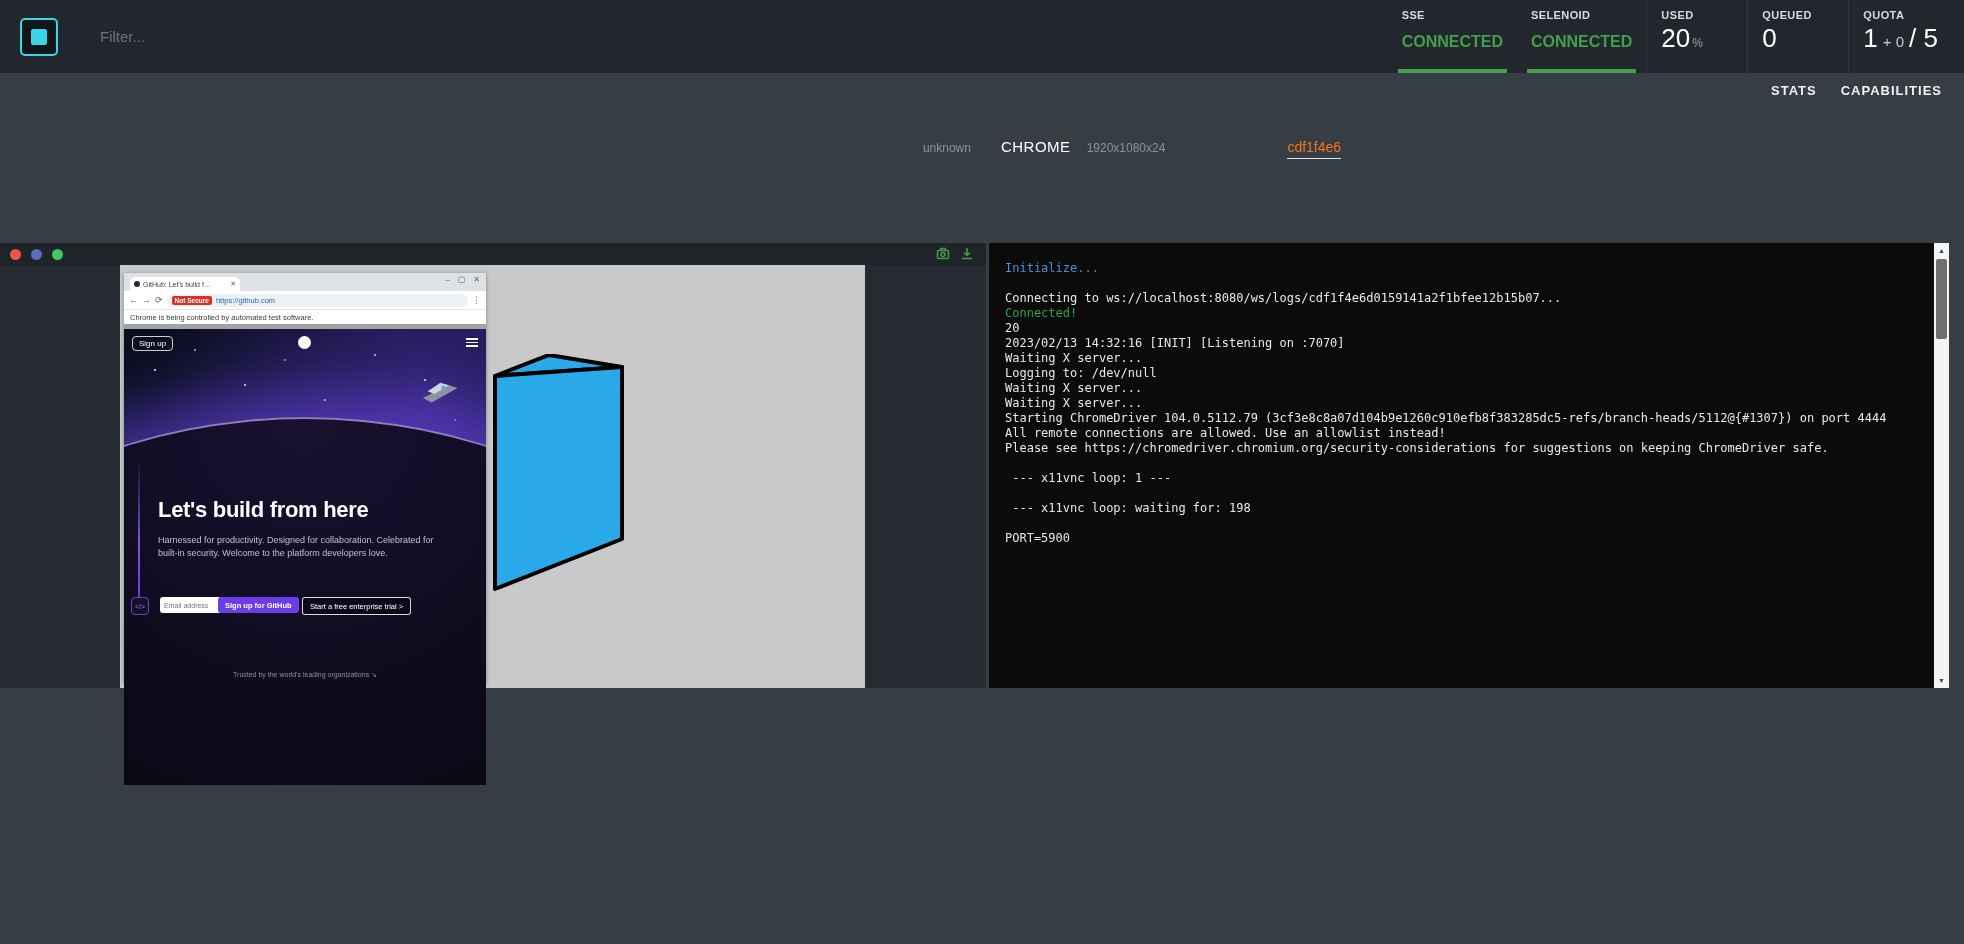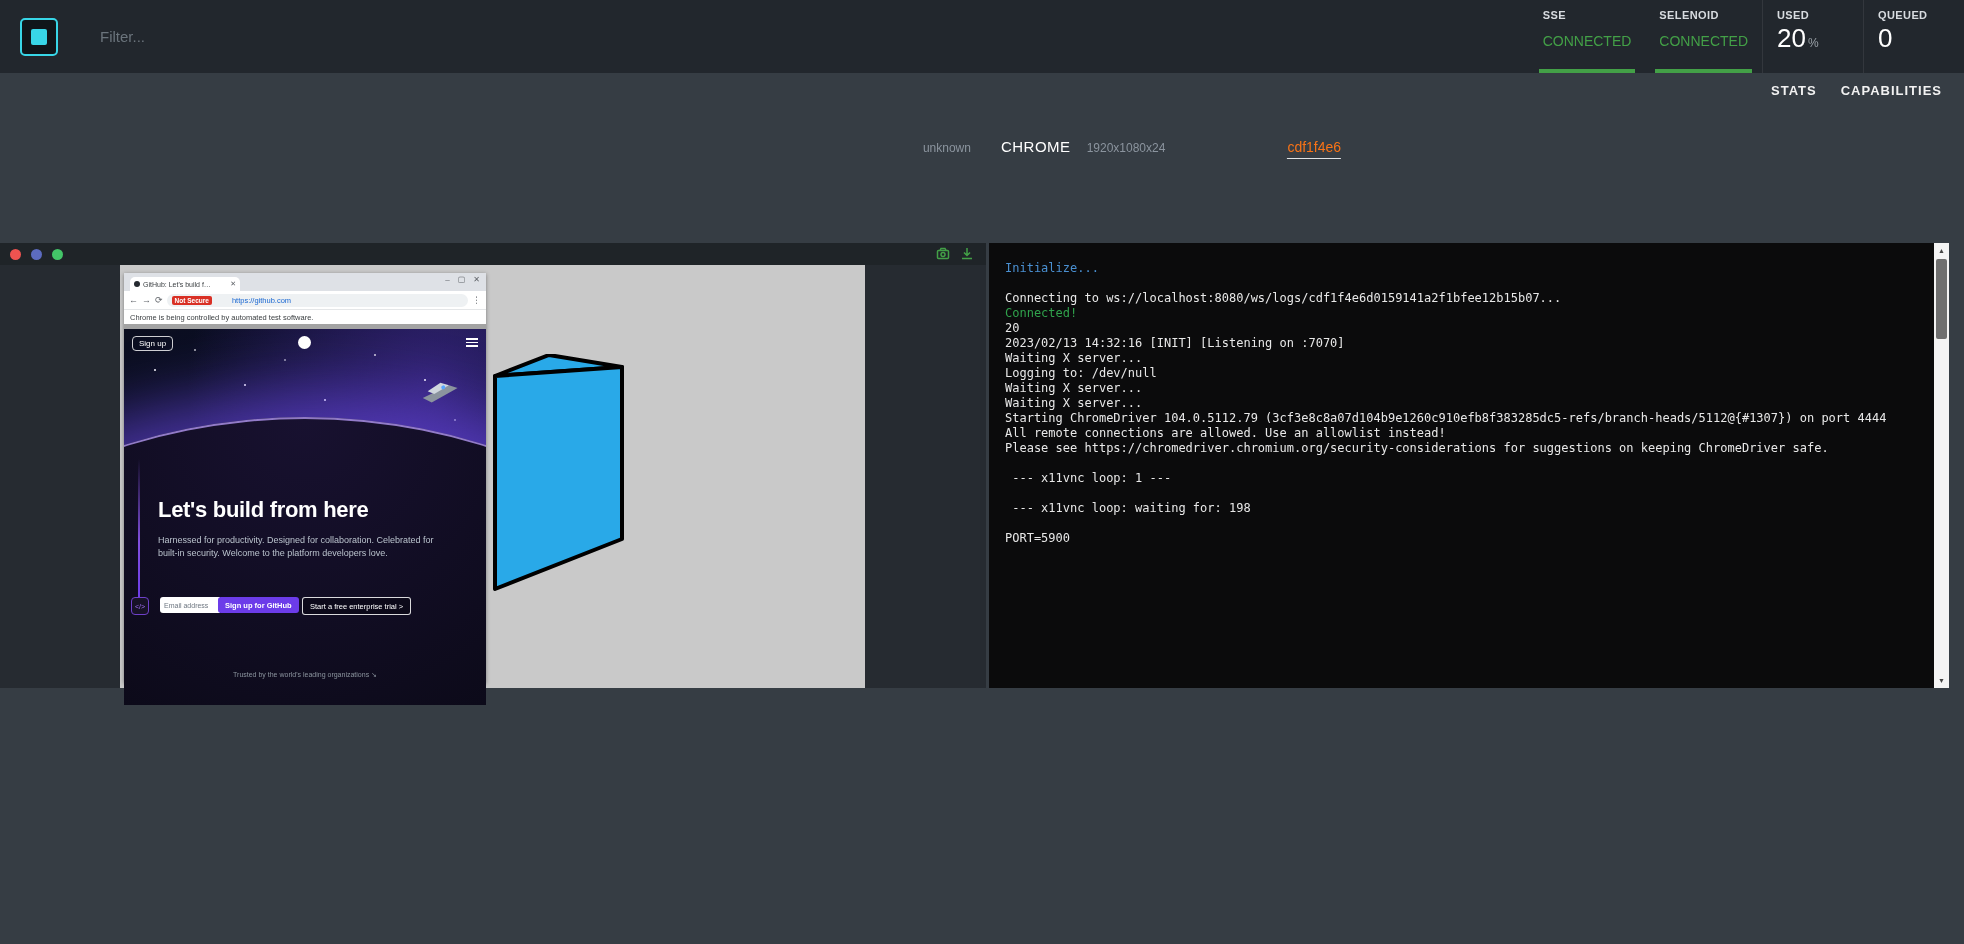--- a/index.html
+++ b/index.html
@@ -14,21 +14,21 @@
   .topbar { position:absolute; top:0; left:0; width:1964px; height:73px; background:#22272d; display:flex; align-items:center; }
   .logo { margin-left:20px; width:34px; height:34px; border:2px solid #38d6e7; border-radius:5px; background:#10161a; display:flex; align-items:center; justify-content:center; cursor:pointer; }
   .logo-inner { width:16px; height:16px; background:#38d6e7; border-radius:2px; }
   .filter-input { margin-left:40px; width:320px; background:transparent; border:none; outline:none; color:#cfd4d8; font-size:15px; font-family:"Liberation Sans", sans-serif; }
   .filter-input::placeholder { color:#6b747c; }
   .stats-group { margin-left:auto; display:flex; height:100%; }
   .stat-col { position:relative; padding:9px 14px 0 14px; min-width:72px; }
   .stat-col.sep { border-left:1px solid rgba(255,255,255,0.08); }
   .stat-col.last { padding-right:26px; }
   .stat-label { font-size:11px; font-weight:700; color:#d8dce0; letter-spacing:.4px; }
-  .stat-status { margin-top:12px; font-size:14px; font-weight:400; color:#43a047; }
+  .stat-status { margin-top:12px; font-size:16px; font-weight:700; color:#43a047; }
   .status-underline { position:absolute; left:10px; right:10px; bottom:0; height:4px; background:#43a047; }
   .stat-big { margin-top:2px; font-size:26px; color:#ffffff; white-space:nowrap; }
   .stat-unit { font-size:12px; color:#9aa1a7; margin-left:2px; }
   .q-small { font-size:15px; color:#c3c9ce; margin:0 5px; }
 
   
   .nav-tabs { position:absolute; top:83px; right:22px; display:flex; gap:24px; }
   .nav-tab { color:#f2f2f2; font-size:13px; font-weight:600; letter-spacing:1px; cursor:pointer; }
 
   
@@ -53,26 +53,26 @@
   
   .browser-window { position:absolute; left:4px; top:8px; width:362px; height:410px; background:#ffffff; box-shadow:0 1px 4px rgba(0,0,0,.4); }
   .bw-tabstrip { position:relative; height:18px; background:#dee1e6; }
   .bw-tab { position:absolute; left:6px; top:4px; width:102px; height:14px; background:#ffffff; border-radius:5px 5px 0 0; display:flex; align-items:center; padding:0 4px; gap:3px; }
   .bw-favicon { width:6px; height:6px; border-radius:50%; background:#24292f; flex:none; }
   .bw-tab-title { font-size:7px; color:#3c4043; overflow:hidden; white-space:nowrap; flex:1; }
   .bw-tab-close { font-size:7px; color:#5f6368; }
   .bw-wincontrols { position:absolute; right:6px; top:2px; display:flex; gap:8px; font-size:8px; color:#5f6368; }
   .bw-toolbar { height:18px; background:#ffffff; display:flex; align-items:center; padding:0 5px; gap:4px; border-bottom:1px solid #e4e6e8; }
   .nav-ic { font-size:9px; color:#5f6368; }
-  .bw-address { flex:1; height:13px; background:#eef1f3; border-radius:7px; display:flex; align-items:center; padding:0 5px; gap:20px; }
+  .bw-address { flex:1; height:13px; background:#eef1f3; border-radius:7px; display:flex; align-items:center; padding:0 5px; gap:4px; }
   .ns-badge { background:#d93025; color:#fff; font-size:6.5px; font-weight:700; padding:1px 3px; border-radius:2px; white-space:nowrap; }
   .bw-url { font-size:7.5px; color:#1967d2; white-space:nowrap; }
   .bw-banner { height:14px; background:#ffffff; border-bottom:5px solid #a3a3a3; display:flex; align-items:center; padding:0 6px; font-size:7.5px; color:#3c4043; }
 
-  .bw-page { position:relative; height:376px; background:linear-gradient(150deg,#0b0e1f 0%, #0d1130 55%, #271b54 100%); overflow:hidden; }
+  .bw-page { position:relative; height:456px; background:linear-gradient(150deg,#0b0e1f 0%, #0d1130 55%, #271b54 100%); overflow:hidden; }
   .bw-page::before { content:""; position:absolute; inset:0; background:radial-gradient(circle at 85% 15%, rgba(120,70,255,.35), transparent 55%); z-index:0; }
   .gh-stars { position:absolute; top:0; left:0; width:2px; height:2px; border-radius:50%; z-index:1; background:transparent;
     box-shadow:30px 40px #fff,70px 20px rgba(255,255,255,.7),120px 55px #fff,160px 30px rgba(255,255,255,.6),
     200px 70px #fff,250px 25px rgba(255,255,255,.8),300px 50px #fff,330px 90px rgba(255,255,255,.6),
     90px 100px rgba(255,255,255,.5),280px 130px rgba(255,255,255,.4),40px 140px rgba(255,255,255,.5),340px 150px #fff; }
   .gh-planet { position:absolute; left:calc(50% - 600px); top:88px; width:1200px; height:1200px; border-radius:50%;
     background:radial-gradient(circle at 50% 0%, #181130 0%, #05060c 40%); border-top:2px solid rgba(190,160,255,.75);
     box-shadow:0 -24px 60px 2px rgba(116,78,249,.55); z-index:2; }
   .gh-signup-btn { position:absolute; left:8px; top:7px; z-index:3; font-size:8px; color:#fff; border:1px solid rgba(255,255,255,.8); border-radius:4px; padding:2px 6px; }
   .gh-logo { position:absolute; left:50%; top:7px; margin-left:-7px; width:13px; height:13px; border-radius:50%; background:#fff; z-index:3; }
@@ -124,20 +124,24 @@
       <div class="stat-status">CONNECTED</div>
       <div class="status-underline"></div>
     </div>
     <div class="stat-col sep">
       <div class="stat-label">USED</div>
       <div class="stat-big"><span>20</span><span class="stat-unit">%</span></div>
     </div>
     <div class="stat-col sep">
       <div class="stat-label">QUEUED</div>
       <div class="stat-big">0</div>
+    </div>
+    <div class="stat-col sep last">
+      <div class="stat-label">QUOTA</div>
+      <div class="stat-big"><span>1</span><span class="q-small">+ 0</span><span>/ 5</span></div>
     </div>
   </div>
 </div>
 
 <div class="nav-tabs">
   <div class="nav-tab">STATS</div>
   <div class="nav-tab">CAPABILITIES</div>
 </div>
 
 <div class="session-row">

